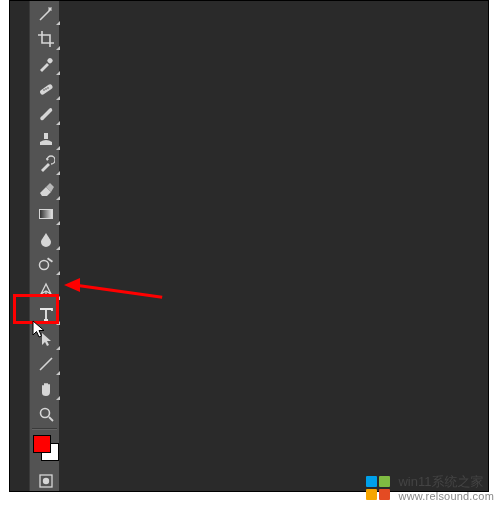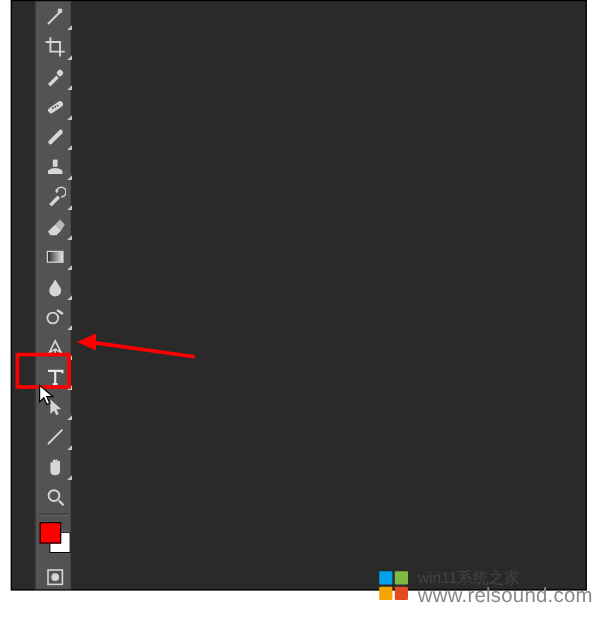--- a/index.html
+++ b/index.html
@@ -140,21 +140,21 @@
     width: 11px;
     height: 11px;
     border-radius: 1px;
   }
   .wm-text {
     font-size: 13px;
     line-height: 15px;
     color: #555;
   }
   .wm-text .t1 { color: #444; }
-  .wm-text .t2 { font-size: 17px; color: #888; letter-spacing: .2px; }
+  .wm-text .t2 { font-size: 11px; color: #888; letter-spacing: .2px; }
 </style>
 </head>
 <body>
 
 <div class="stage">
 
   <div class="app">
 
     <div class="toolbox">
 

